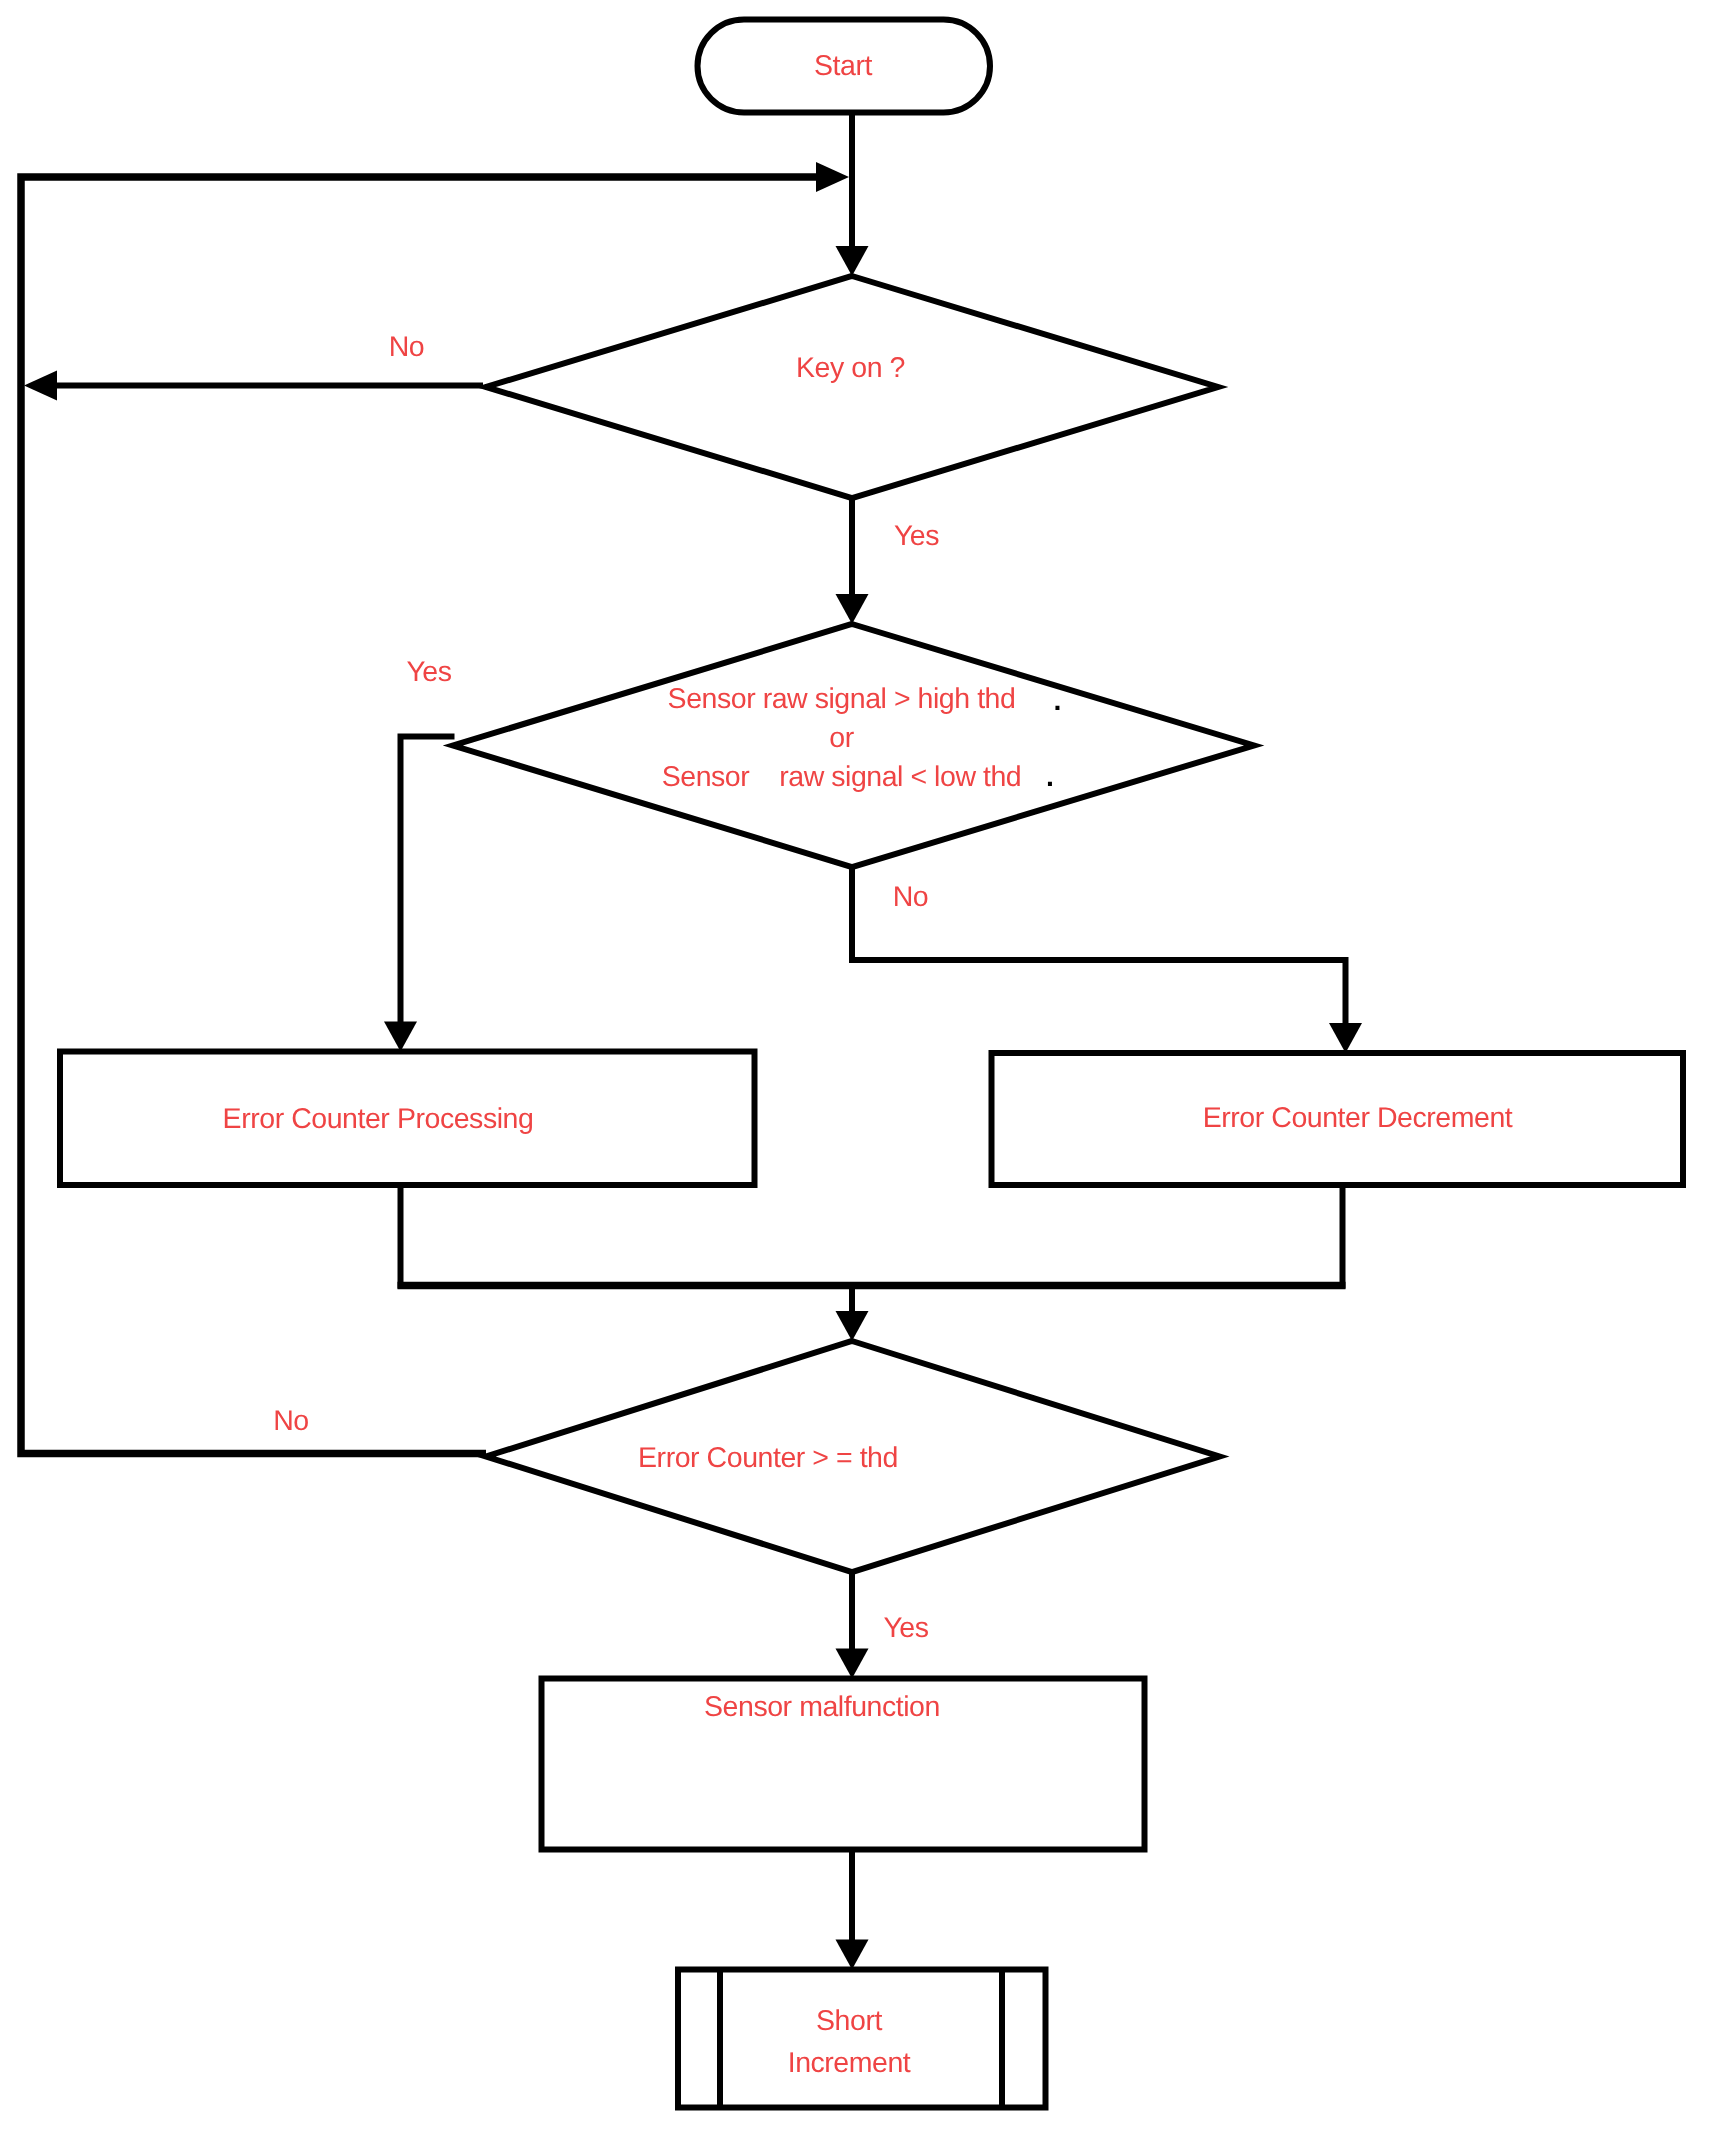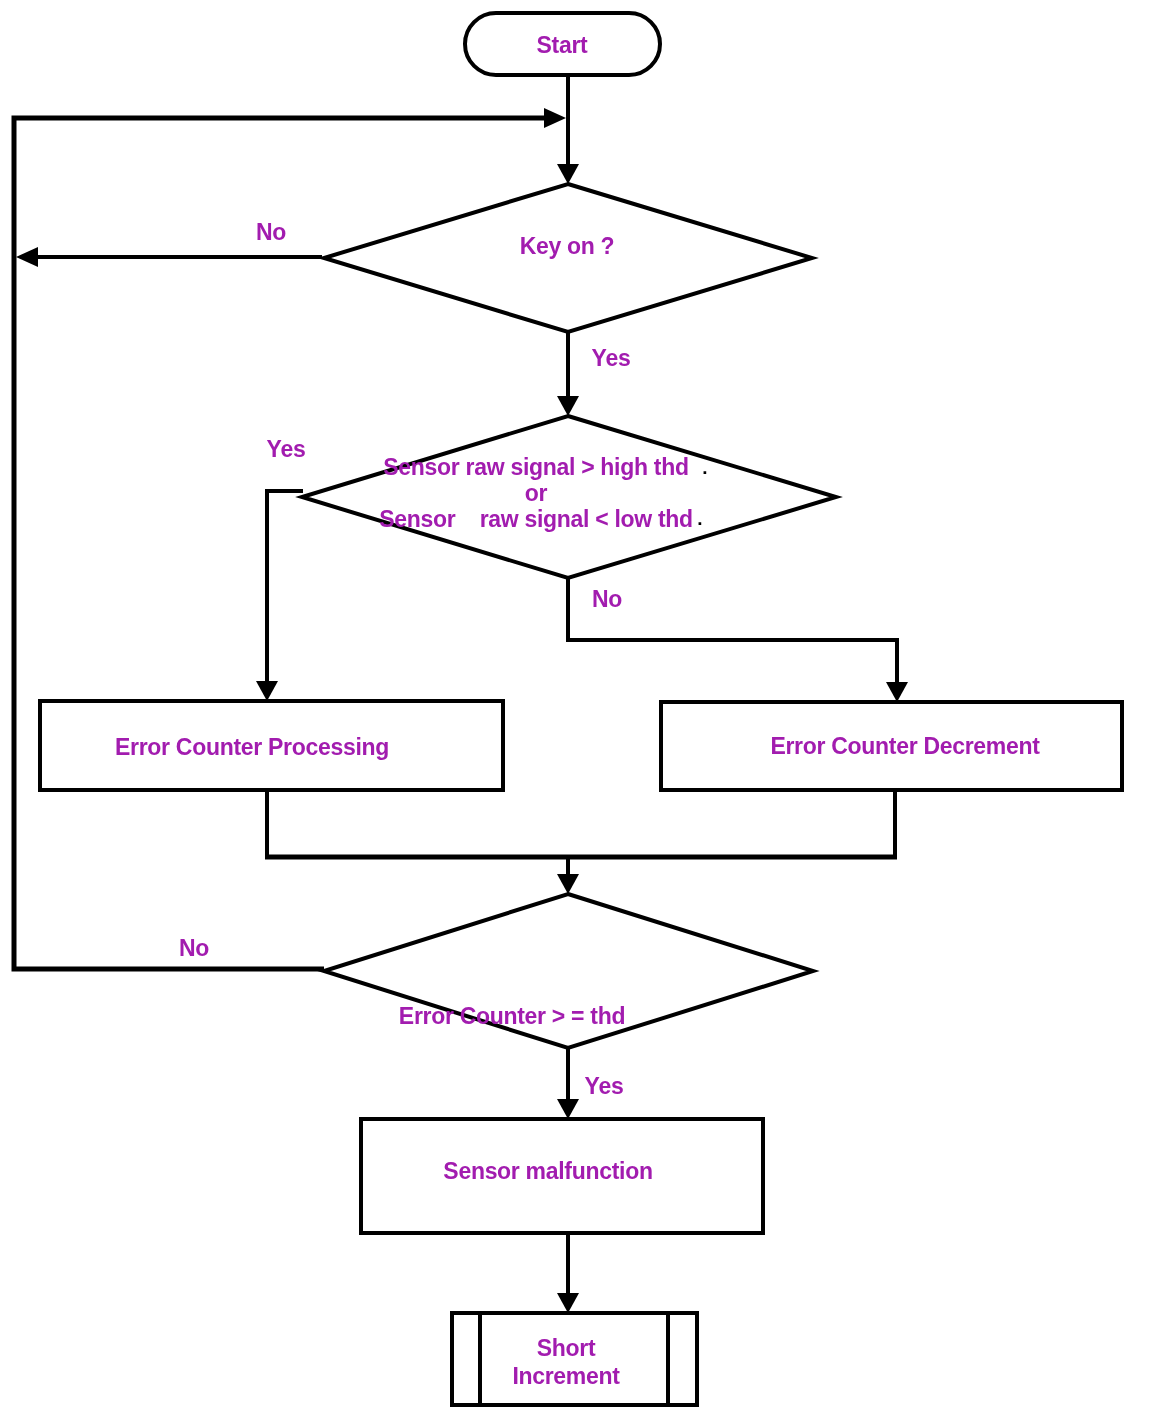--- a/index.html
+++ b/index.html
@@ -9,26 +9,25 @@
     height: 1420px;
     background: #ffffff;
     font-family: "Liberation Sans", sans-serif;
     color: #000000;
     overflow: hidden;
   }
   .canvas svg { position:absolute; left:0; top:0; }
   .lbl {
     position: absolute;
     transform: translate(-50%, -50%);
-    font-size: 23px;
+    font-size: 19px;
     line-height: 24px;
     letter-spacing: -0.3px;
     white-space: nowrap;
-    color: #a21caf;
-    font-weight: bold;
+    color: #ef4444;
   }
   .center { text-align: center; }
   .pre { white-space: pre; }
   .dot-lbl {
     position: absolute;
     transform: translate(-50%, -50%);
     font-size: 19px;
     font-weight: bold;
   }
 </style>
@@ -71,33 +70,33 @@
     <polygon points="886,682 908,682 897,702" fill="#000"></polygon>
     <polygon points="557,874 579,874 568,894" fill="#000"></polygon>
     <polygon points="557,1099 579,1099 568,1119" fill="#000"></polygon>
     <polygon points="557,1293 579,1293 568,1313" fill="#000"></polygon>
   </svg>
 
   <div class="lbl" style="left:562px; top:45px;">Start</div>
 
   <div class="lbl" style="left:567px; top:246px;">Key on ?</div>
 
-  <div class="lbl center" style="left:536px; top:493px; line-height:26px;">
+  <div class="lbl center" style="left:561px; top:493px; line-height:26px;">
     <div>Sensor raw signal &gt; high thd</div>
     <div>or</div>
     <div class="pre">Sensor    raw signal &lt; low thd</div>
   </div>
 
   <div class="lbl" style="left:252px; top:747px;">Error Counter Processing</div>
 
   <div class="lbl" style="left:905px; top:746px;">Error Counter Decrement</div>
 
-  <div class="lbl" style="left:512px; top:973px;margin-top:43px;">Error Counter &gt; = thd</div>
+  <div class="lbl" style="left:512px; top:973px;">Error Counter &gt; = thd</div>
 
-  <div class="lbl" style="left:548px; top:1139px;margin-top:32px;">Sensor malfunction</div>
+  <div class="lbl" style="left:548px; top:1139px;">Sensor malfunction</div>
 
   <div class="lbl center" style="left:566px; top:1362px; line-height:28px;">
     <div>Short</div>
     <div>Increment</div>
   </div>
 
   <div class="lbl" style="left:271px; top:232px;">No</div>
   <div class="lbl" style="left:611px; top:358px;">Yes</div>
   <div class="lbl" style="left:286px; top:449px;">Yes</div>
   <div class="lbl" style="left:607px; top:599px;">No</div>

